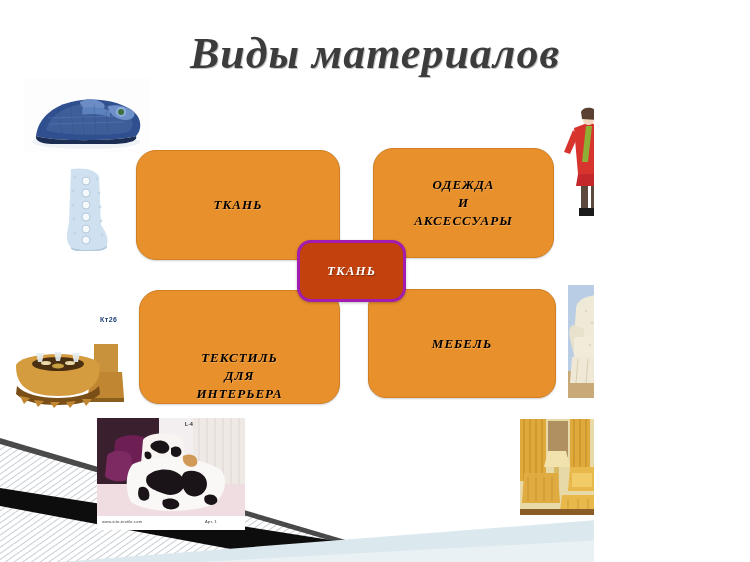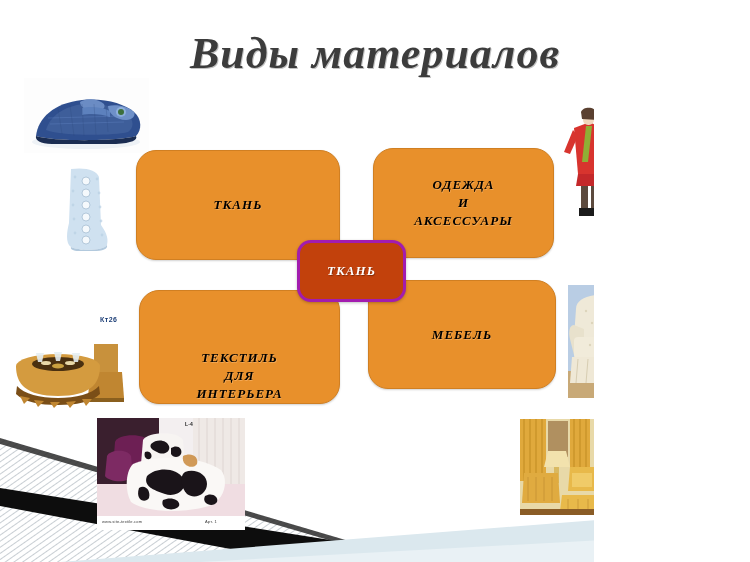--- a/index.html
+++ b/index.html
@@ -70,21 +70,21 @@
     font-size: 13px;
     border-radius: 14px;
     text-shadow: 0.6px 0.6px 1px rgba(0,0,0,0.35);
     box-shadow: 0 1px 3px rgba(0,0,0,0.25);
     z-index: 6;
   }
 
   #node-shoes    { left: 136px; top: 150px; width: 204px; height: 110px; }
   #node-clothing { left: 373px; top: 148px; width: 181px; height: 110px; }
   #node-textile  { left: 139px; top: 290px; width: 201px; height: 114px; align-items: flex-end; }
-  #node-furniture{ left: 368px; top: 280px; width: 188px; height: 109px; }
+  #node-furniture{ left: 368px; top: 289px; width: 188px; height: 109px; border-radius: 18px; }
   #node-fabric   { left: 297px; top: 240px; width: 109px; height: 62px; }
 
   
   .photo {
     position: absolute;
     overflow: hidden;
     background: #ffffff;
     z-index: 2;
   }
   .photo canvas, .photo svg { display:block; }

